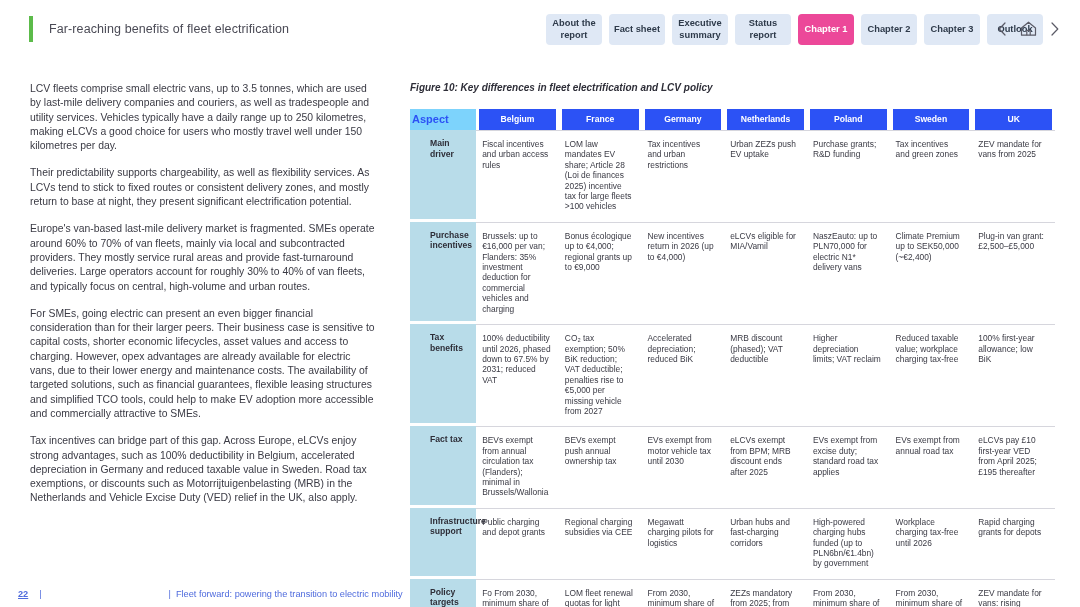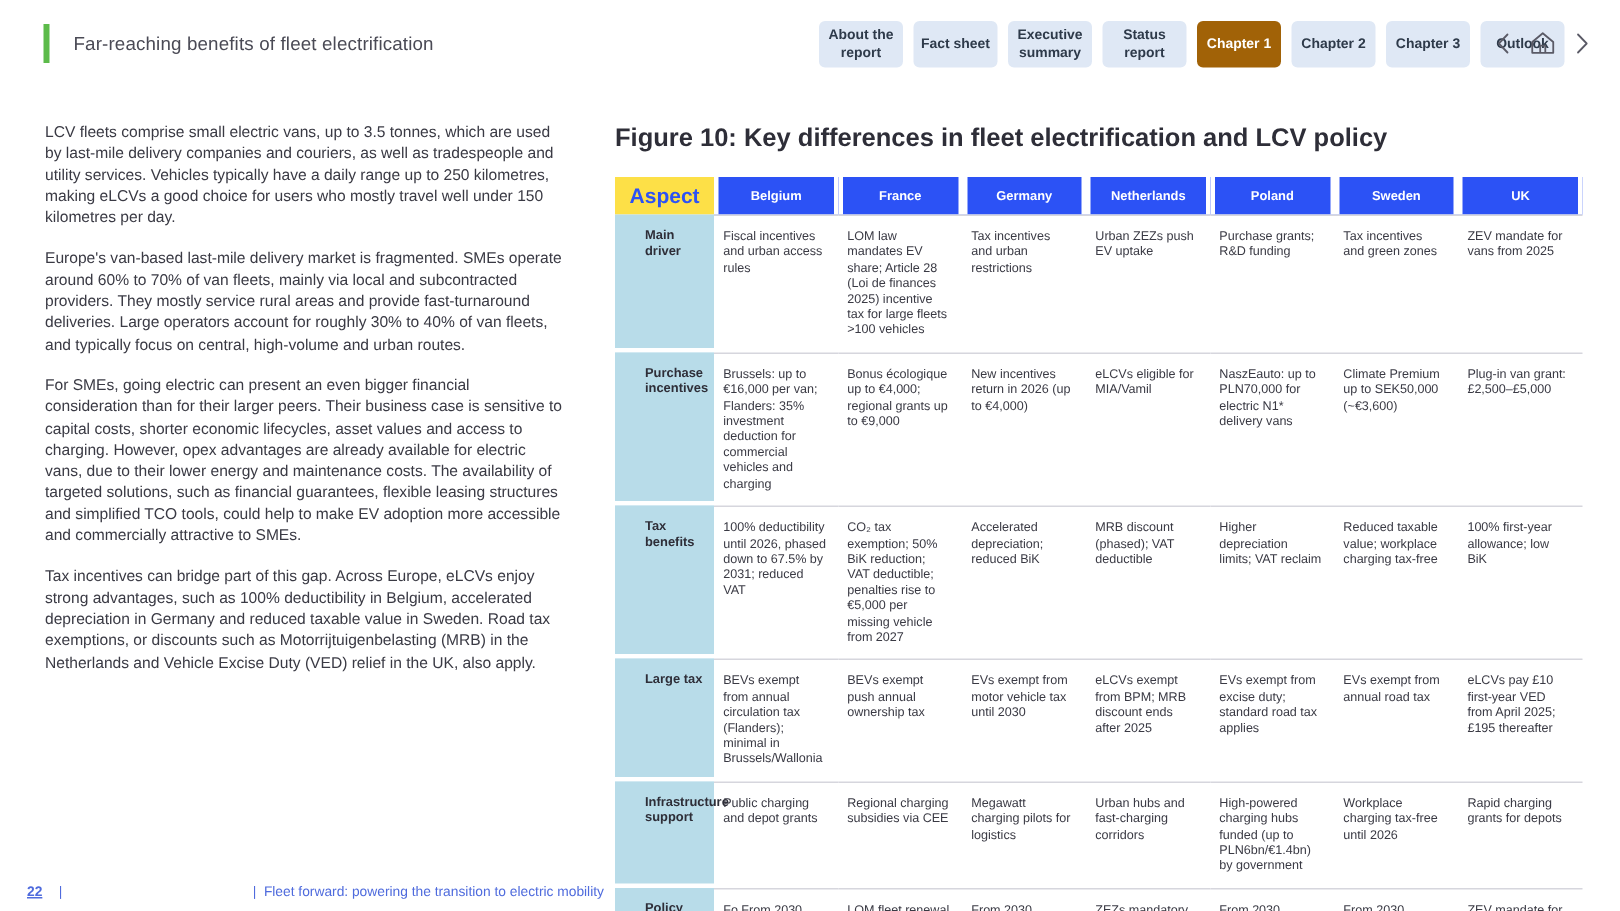--- a/index.html
+++ b/index.html
@@ -26,45 +26,45 @@
     display: flex; align-items: stretch; gap: 7px;
   }
   .navtab {
     background: #dfe8f5; color: #2e3a4a;
     border-radius: 4px;
     font-size: 9.3px; line-height: 11.5px; font-weight: 700;
     width: 56px; min-height: 31px;
     display: flex; align-items: center; justify-content: center; text-align: center;
     padding: 3px 2px; cursor: pointer;
   }
-  .navtab.active { background: #a16207; color: #ffffff; text-align: right; }
+  .navtab.active { background: #ec4899; color: #ffffff; text-align: right; }
 
   .navicons {
     position: absolute; left: 996px; top: 20px;
     display: flex; align-items: center; gap: 10px;
   }
   .navicons svg { display: block; cursor: pointer; }
 
   
   .left-col { position: absolute; left: 30px; top: 82px; width: 345px; }
   .sec-title { font-size: 16.5px; font-weight: 700; color: #2e2e38; letter-spacing: -.1px; margin-bottom: 13px; }
   .para { font-size: 10.4px; line-height: 14.3px; color: #3a3a44; margin-bottom: 13px; }
 
   
   .right-col { position: absolute; left: 410px; top: 82px; width: 645px; }
-  .fig-title { font-size: 17px; font-weight: 700; color: #2e2e38; margin-bottom: 16px; }
+  .fig-title { font-size: 10px; font-weight: 700; color: #2e2e38; margin-bottom: 16px; font-style: italic; }
 
   table.fig { width: 645px; border-collapse: separate; border-spacing: 0; table-layout: fixed; }
   table.fig col.c-aspect { width: 66px; }
   table.fig col.c-ctry   { width: 82.5px; }
 
   th.hd-aspect {
-    font-size: 14px; font-weight: 700; color: #2c52f5;
-    text-align: center; padding: 4px 2px 5px; vertical-align: middle;
-    background: #fde047;
+    font-size: 11px; font-weight: 700; color: #2c52f5;
+    text-align: left; padding: 4px 2px 5px; vertical-align: middle;
+    background: #7dd3fc;
   }
   th.hd-ctry {
     font-size: 8.6px; font-weight: 700; color: #ffffff;
     background: #2c52f5; text-align: center;
     padding: 4px 2px 5px; vertical-align: middle;
     border-left: 3px solid #ffffff; border-right: 3px solid #ffffff;
   }
   td.aspect {
     background: #b8dce9; color: #2e2e38;
     font-size: 8.6px; font-weight: 700; line-height: 10.5px;
@@ -119,20 +119,21 @@
     <path d="M2.5 8 L9.5 2.2 L16.5 8 L16.5 15.2 L2.5 15.2 Z" fill="none" stroke="#5a5a66" stroke-width="1.2" stroke-linejoin="round"></path>
     <path d="M7.8 15.2 L7.8 10.4 L11.2 10.4 L11.2 15.2" fill="none" stroke="#5a5a66" stroke-width="1.2" stroke-linejoin="round"></path>
   </svg>
   <svg width="13" height="16" viewBox="0 0 13 16">
     <path d="M4 2 L9.8 8 L4 14" fill="none" stroke="#5a5a66" stroke-width="1.2" stroke-linecap="round" stroke-linejoin="round"></path>
   </svg>
 </div>
 
 <div class="left-col">
   <p class="para">LCV fleets comprise small electric vans, up to 3.5 tonnes, which are used by last-mile delivery companies and couriers, as well as tradespeople and utility services. Vehicles typically have a daily range up to 250 kilometres, making eLCVs a good choice for users who mostly travel well under 150 kilometres per day.</p>
+  <p class="para">Their predictability supports chargeability, as well as flexibility services. As LCVs tend to stick to fixed routes or consistent delivery zones, and mostly return to base at night, they present significant electrification potential.</p>
   <p class="para">Europe's van-based last-mile delivery market is fragmented. SMEs operate around 60% to 70% of van fleets, mainly via local and subcontracted providers. They mostly service rural areas and provide fast-turnaround deliveries. Large operators account for roughly 30% to 40% of van fleets, and typically focus on central, high-volume and urban routes.</p>
   <p class="para">For SMEs, going electric can present an even bigger financial consideration than for their larger peers. Their business case is sensitive to capital costs, shorter economic lifecycles, asset values and access to charging. However, opex advantages are already available for electric vans, due to their lower energy and maintenance costs. The availability of targeted solutions, such as financial guarantees, flexible leasing structures and simplified TCO tools, could help to make EV adoption more accessible and commercially attractive to SMEs.</p>
   <p class="para">Tax incentives can bridge part of this gap. Across Europe, eLCVs enjoy strong advantages, such as 100% deductibility in Belgium, accelerated depreciation in Germany and reduced taxable value in Sweden. Road tax exemptions, or discounts such as Motorrijtuigenbelasting (MRB) in the Netherlands and Vehicle Excise Duty (VED) relief in the UK, also apply.</p>
 </div>
 
 <div class="right-col">
   <div class="fig-title">Figure 10: Key differences in fleet electrification and LCV policy</div>
 
   <table class="fig">
     <colgroup>
@@ -168,35 +169,35 @@
         <td class="cell">Tax incentives and green zones</td>
         <td class="cell">ZEV mandate for vans from 2025</td>
       </tr>
       <tr>
         <td class="aspect">Purchase incentives</td>
         <td class="cell">Brussels: up to €16,000 per van; Flanders: 35% investment deduction for commercial vehicles and charging</td>
         <td class="cell">Bonus écologique up to €4,000; regional grants up to €9,000</td>
         <td class="cell">New incentives return in 2026 (up to €4,000)</td>
         <td class="cell">eLCVs eligible for MIA/Vamil</td>
         <td class="cell">NaszEauto: up to PLN70,000 for electric N1* delivery vans</td>
-        <td class="cell">Climate Premium up to SEK50,000 (~€3,600)</td>
+        <td class="cell">Climate Premium up to SEK50,000 (~€2,400)</td>
         <td class="cell">Plug-in van grant: £2,500–£5,000</td>
       </tr>
       <tr>
         <td class="aspect">Tax benefits</td>
         <td class="cell">100% deductibility until 2026, phased down to 67.5% by 2031; reduced VAT</td>
         <td class="cell">CO₂ tax exemption; 50% BiK reduction; VAT deductible; penalties rise to €5,000 per missing vehicle from 2027</td>
         <td class="cell">Accelerated depreciation; reduced BiK</td>
         <td class="cell">MRB discount (phased); VAT deductible</td>
         <td class="cell">Higher depreciation limits; VAT reclaim</td>
         <td class="cell">Reduced taxable value; workplace charging tax-free</td>
         <td class="cell">100% first-year allowance; low BiK</td>
       </tr>
       <tr>
-        <td class="aspect">Large tax</td>
+        <td class="aspect">Fact tax</td>
         <td class="cell">BEVs exempt from annual circulation tax (Flanders); minimal in Brussels/Wallonia</td>
         <td class="cell">BEVs exempt push annual ownership tax</td>
         <td class="cell">EVs exempt from motor vehicle tax until 2030</td>
         <td class="cell">eLCVs exempt from BPM; MRB discount ends after 2025</td>
         <td class="cell">EVs exempt from excise duty; standard road tax applies</td>
         <td class="cell">EVs exempt from annual road tax</td>
         <td class="cell">eLCVs pay £10 first-year VED from April 2025; £195 thereafter</td>
       </tr>
       <tr>
         <td class="aspect">Infrastructure support</td>

